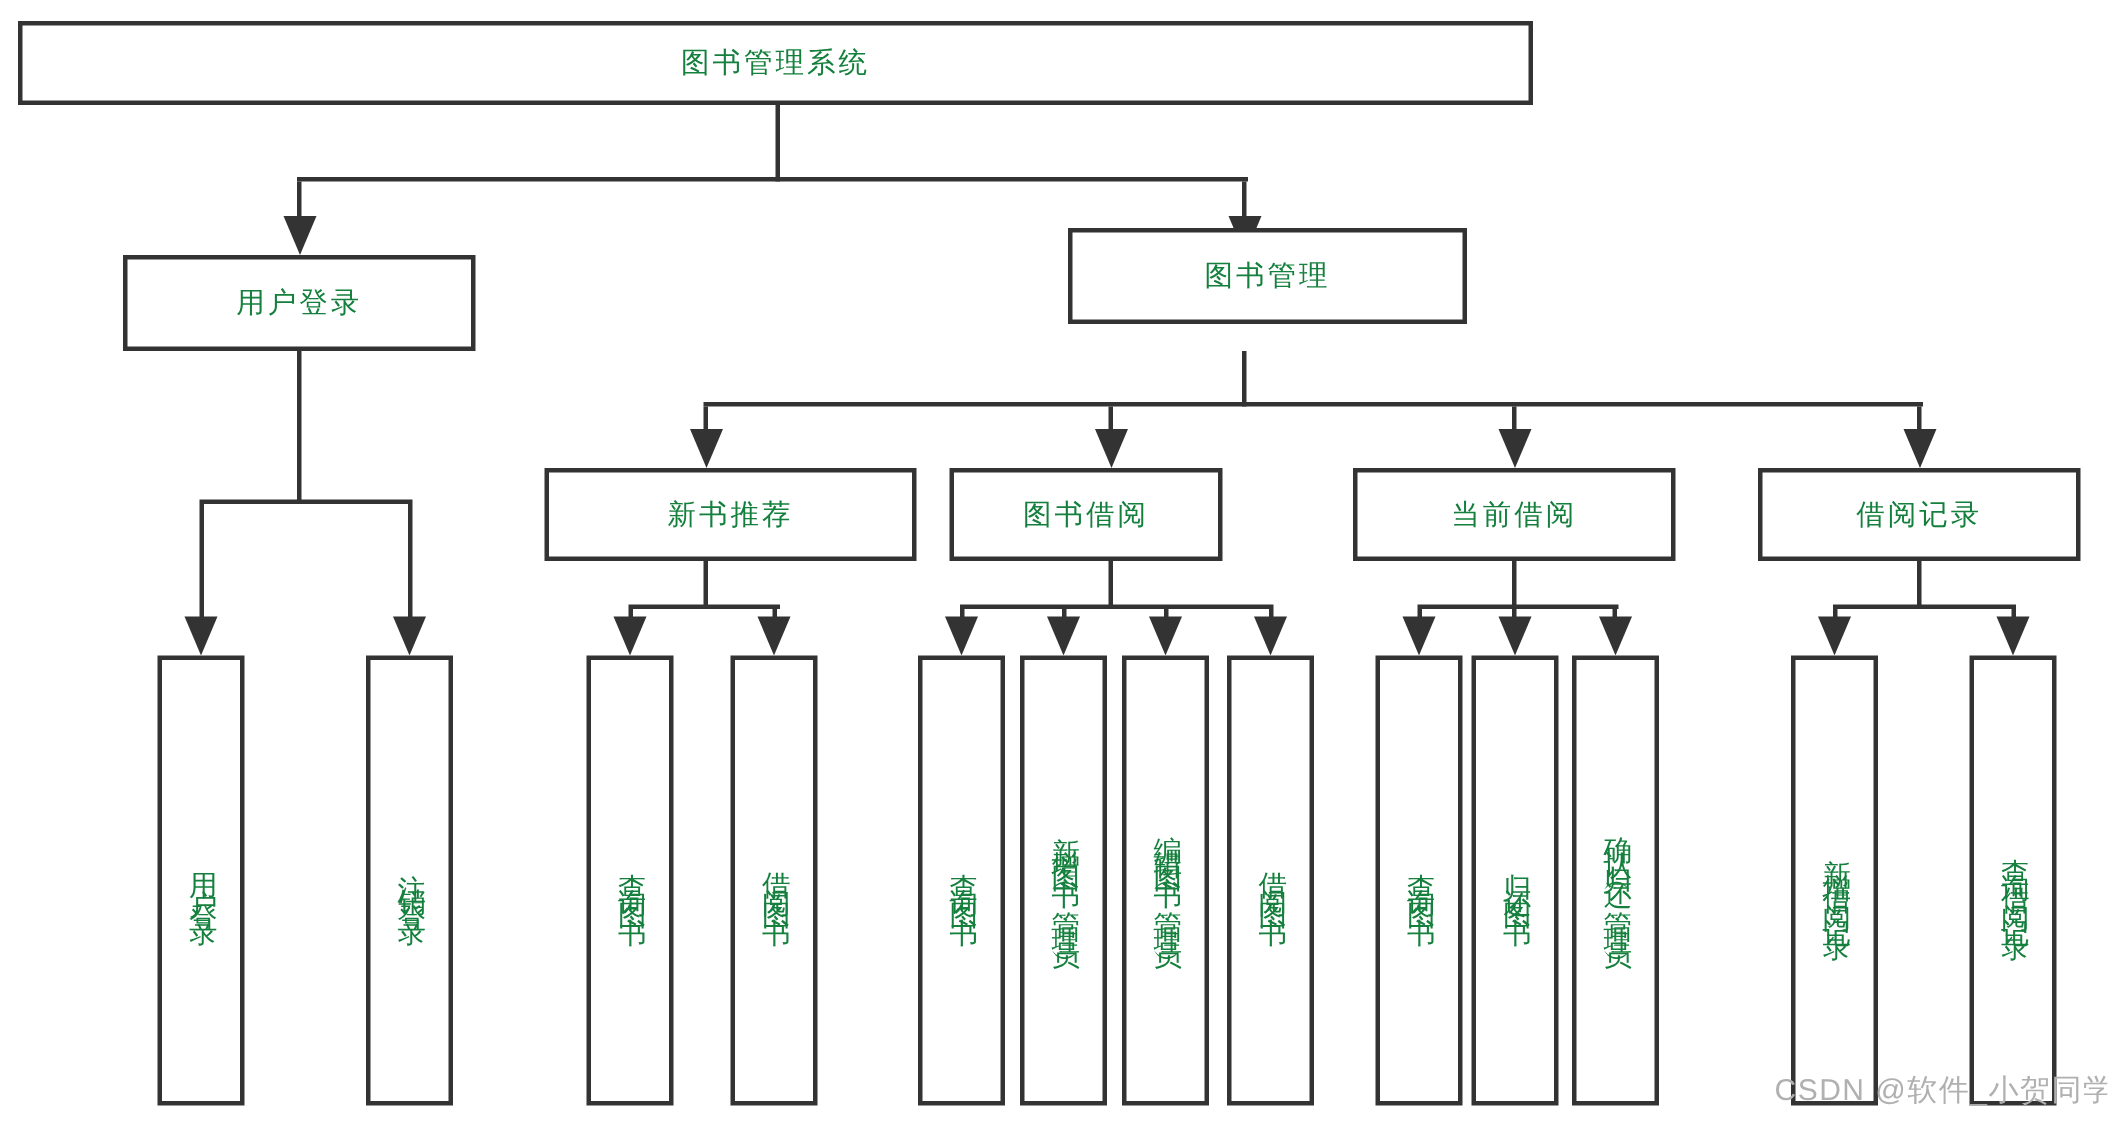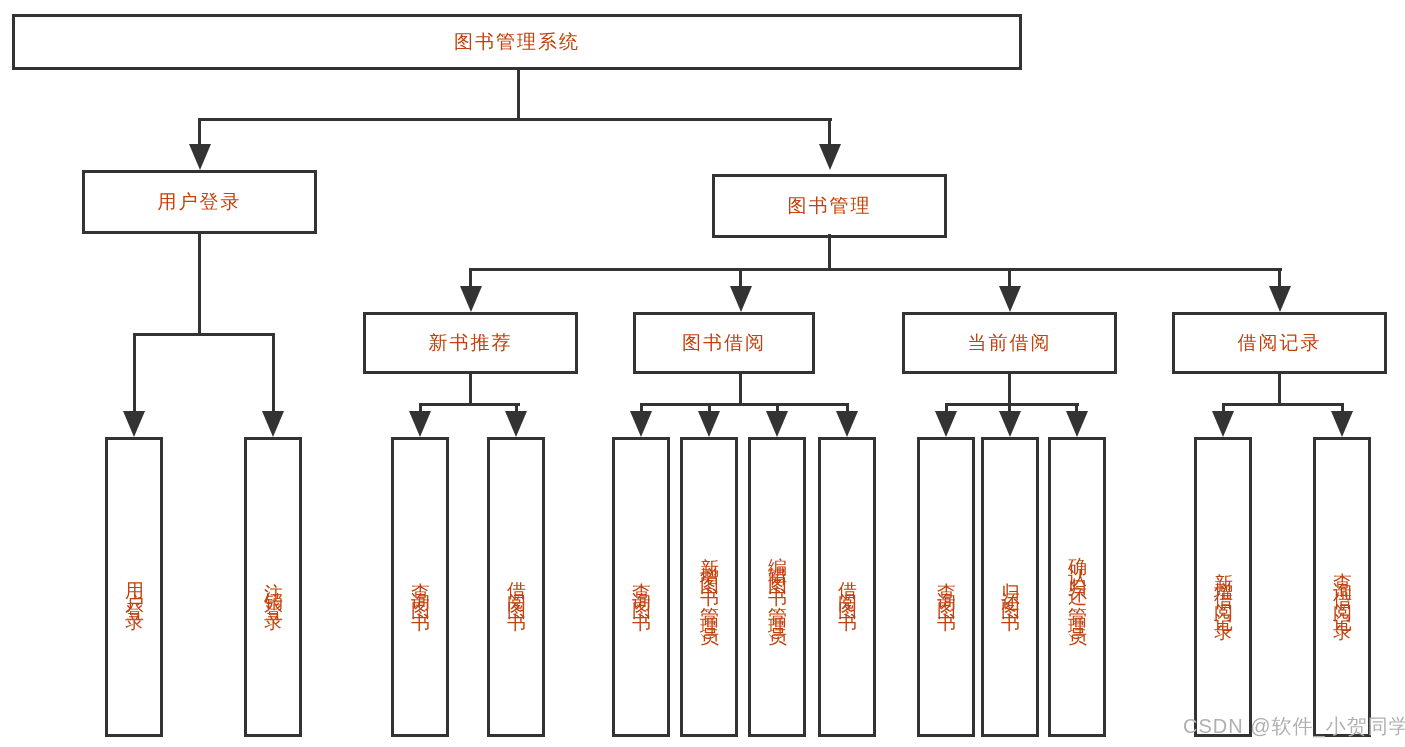--- a/index.html
+++ b/index.html
@@ -7,21 +7,21 @@
     position:relative;
     width:1405px;height:747px;
     background:#ffffff;
     font-family:"Liberation Sans","DejaVu Sans",sans-serif;
     overflow:hidden;
   }
   .box{
     position:absolute;box-sizing:border-box;
     background:#ffffff;border:3px solid #333333;
     display:flex;align-items:center;justify-content:center;
-    color:#c2410c;
+    color:#15803d;
   }
   .hbox .label{font-size:19px;letter-spacing:2px;white-space:nowrap;}
   .vbox .vtext{
     writing-mode:vertical-rl;text-orientation:mixed;
     font-size:19px;letter-spacing:10px;line-height:1.1;white-space:nowrap;
   }
   .line{position:absolute;background:#333333;}
   .arrow{
     position:absolute;width:0;height:0;
     border-left:11px solid transparent;
@@ -46,21 +46,21 @@
   <div class="line" style="left:517px;top:70px;width:3px;height:51px"></div>
   <div class="line" style="left:198px;top:118px;width:634px;height:3px"></div>
   <div class="line" style="left:198px;top:121px;width:3px;height:27px"></div>
   <div class="arrow" style="left:189px;top:144px"></div>
   <div class="line" style="left:828px;top:121px;width:3px;height:27px"></div>
   <div class="arrow" style="left:819px;top:144px"></div>
 
   <div class="box hbox" style="left:82px;top:170px;width:235px;height:64px">
     <span class="label">用户登录</span>
   </div>
-  <div class="box hbox" style="left:712px;top:174px;width:235px;height:64px">
+  <div class="box hbox" style="left:712px;top:152px;width:266px;height:64px">
     <span class="label">图书管理</span>
   </div>
 
   <div class="line" style="left:198px;top:234px;width:3px;height:102px"></div>
   <div class="line" style="left:133px;top:333px;width:142px;height:3px"></div>
   <div class="line" style="left:133px;top:336px;width:3px;height:79px"></div>
   <div class="arrow" style="left:123px;top:411px"></div>
   <div class="line" style="left:272px;top:336px;width:3px;height:79px"></div>
   <div class="arrow" style="left:262px;top:411px"></div>
 
@@ -68,21 +68,21 @@
   <div class="line" style="left:469px;top:268px;width:813px;height:3px"></div>
   <div class="line" style="left:469px;top:271px;width:3px;height:19px"></div>
   <div class="arrow" style="left:460px;top:286px"></div>
   <div class="line" style="left:739px;top:271px;width:3px;height:19px"></div>
   <div class="arrow" style="left:730px;top:286px"></div>
   <div class="line" style="left:1008px;top:271px;width:3px;height:19px"></div>
   <div class="arrow" style="left:999px;top:286px"></div>
   <div class="line" style="left:1278px;top:271px;width:3px;height:19px"></div>
   <div class="arrow" style="left:1269px;top:286px"></div>
 
-  <div class="box hbox" style="left:363px;top:312px;width:215px;height:62px">
+  <div class="box hbox" style="left:363px;top:312px;width:248px;height:62px">
     <span class="label">新书推荐</span>
   </div>
   <div class="box hbox" style="left:633px;top:312px;width:182px;height:62px">
     <span class="label">图书借阅</span>
   </div>
   <div class="box hbox" style="left:902px;top:312px;width:215px;height:62px">
     <span class="label">当前借阅</span>
   </div>
   <div class="box hbox" style="left:1172px;top:312px;width:215px;height:62px">
     <span class="label">借阅记录</span>

